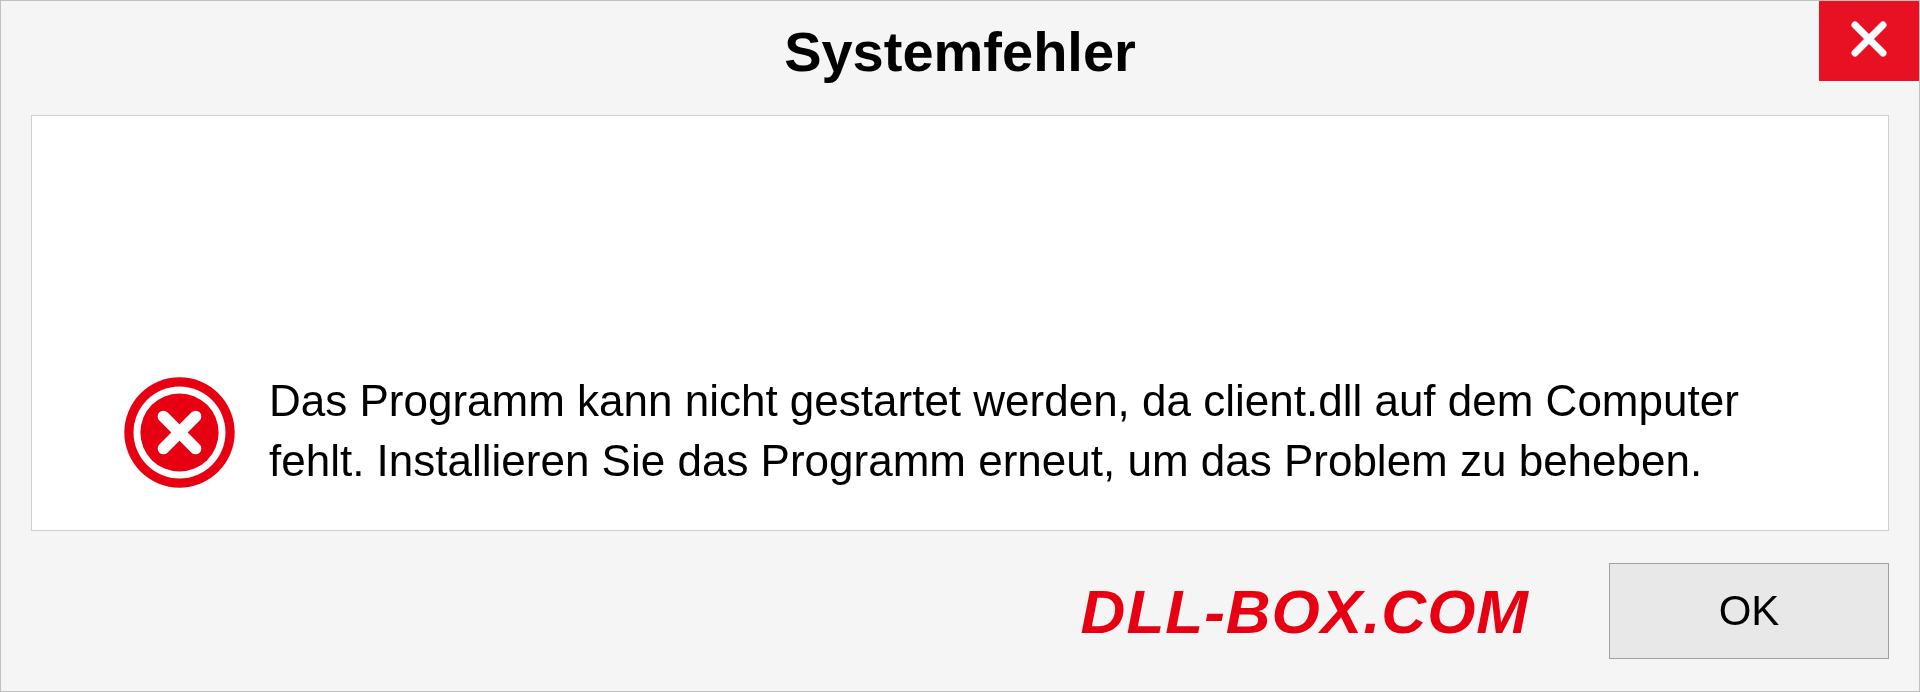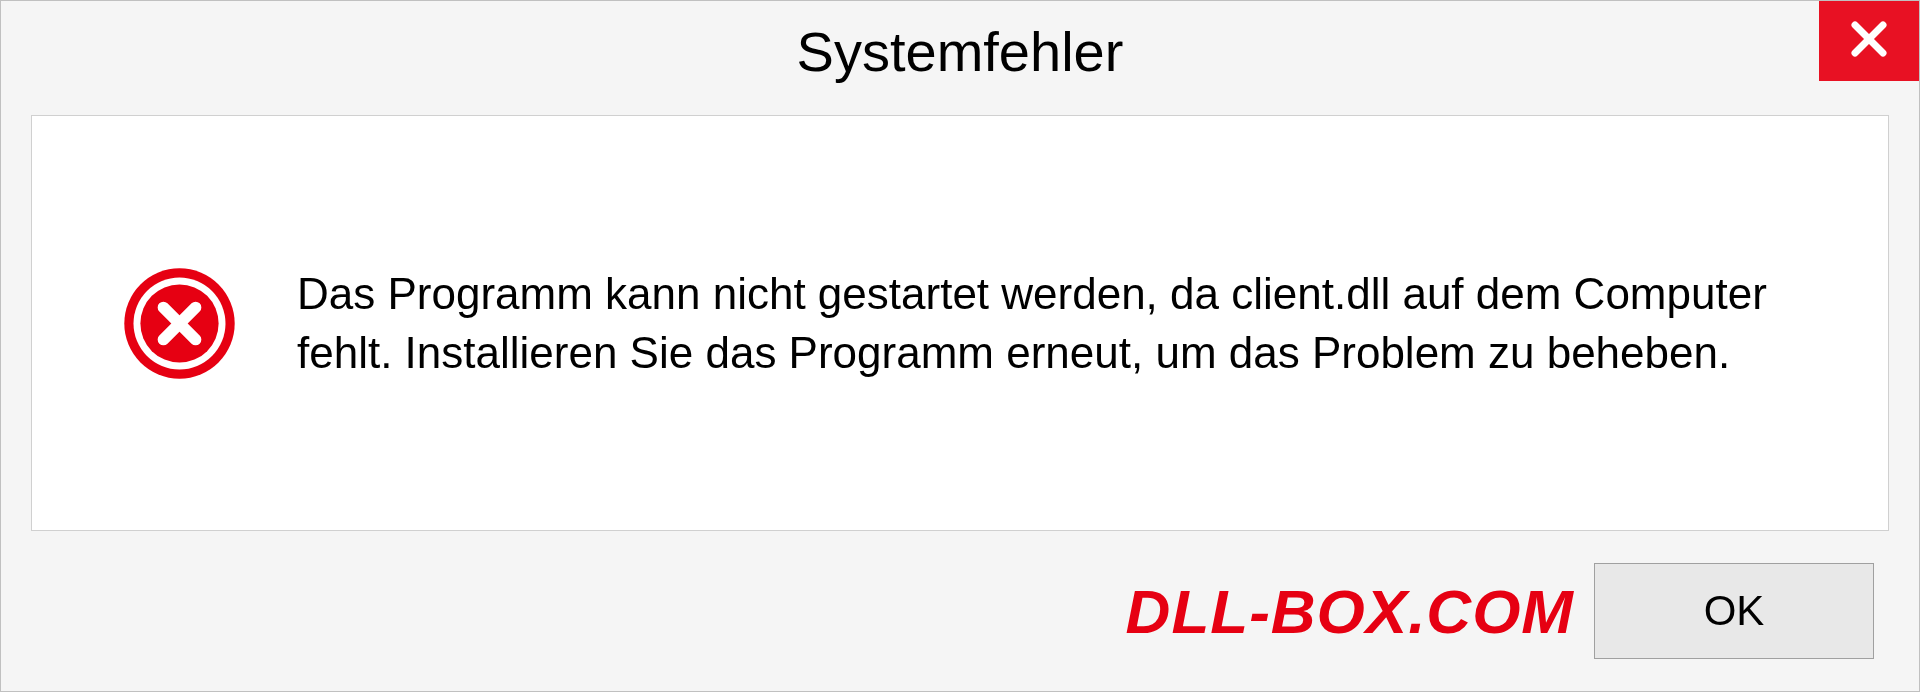--- a/index.html
+++ b/index.html
@@ -26,21 +26,21 @@
     .title-bar {
       display: flex;
       align-items: center;
       justify-content: center;
       height: 100px;
       position: relative;
       background: #f5f5f5;
     }
     .title-text {
       font-size: 56px;
-      font-weight: 400;
+      font-weight: 700;
       color: #000000;
     }
     .close-btn {
       position: absolute;
       right: 0;
       top: 0;
       width: 100px;
       height: 80px;
       background: #e81123;
       display: flex;
@@ -51,23 +51,23 @@
     .close-btn svg {
       width: 42px;
       height: 42px;
     }
     .content-panel {
       margin: 14px 30px 0 30px;
       background: #ffffff;
       border: 1px solid #d0d0d0;
       flex: 1;
       display: flex;
-      align-items: center;
+      align-items: flex-end;
       padding: 40px 90px 40px 90px;
-      gap: 60px;
+      gap: 32px;
     }
     .error-icon {
       width: 115px;
       height: 115px;
       flex-shrink: 0;
       display: flex;
       align-items: center;
       justify-content: center;
     }
     .error-icon svg {
@@ -78,21 +78,22 @@
       font-size: 44px;
       line-height: 1.35;
       color: #000000;
       flex: 1;
     }
     .footer {
       height: 160px;
       display: flex;
       align-items: center;
       justify-content: flex-end;
-      padding: 0 45px;
+      padding: 0 30px;
+      gap: 60px;
     }
     .watermark {
       font-size: 62px;
       font-weight: 800;
       font-style: italic;
       color: #e60012;
       letter-spacing: 1px;
       margin-right: 20px;
     }
     .ok-button {

